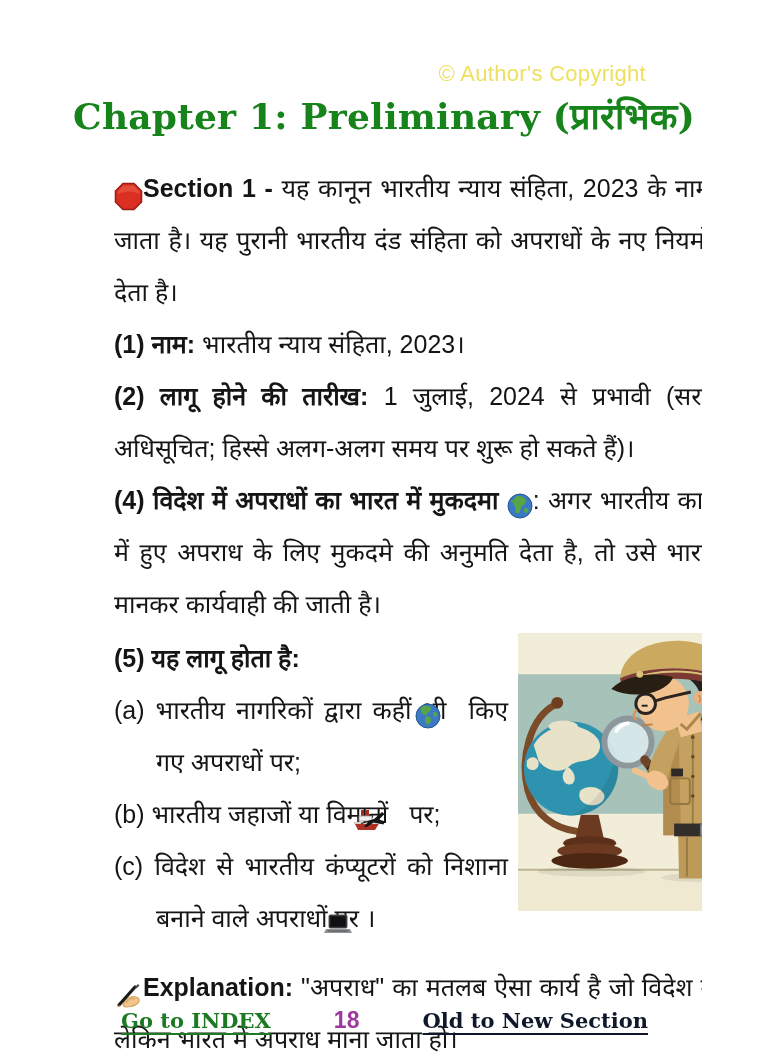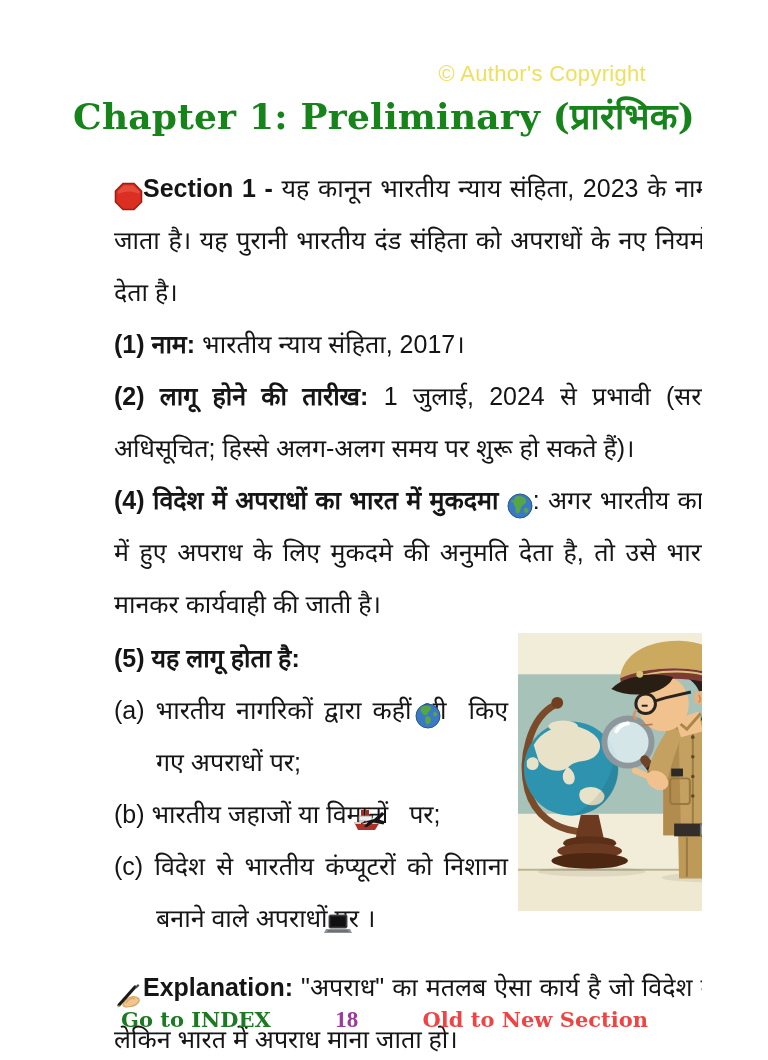--- a/index.html
+++ b/index.html
@@ -33,44 +33,44 @@
   .illustration {
     float:right; width:272px; height:284px; margin:0 0 10px 10px;
   }
   .illustration svg { display:block; width:100%; height:100%; }
   .footer {
     position:absolute; left:55px; right:54px; top:991px;
     display:flex; justify-content:space-between; align-items:baseline;
     font-family:"DejaVu Serif","Liberation Serif",serif; font-weight:700; font-size:21px;
   }
   .flink {
-    text-underline-offset:5px;
+    text-decoration:underline; text-underline-offset:5px;
     text-decoration-thickness:2px; cursor:pointer;
   }
   .f-index { color:#1c7a22; }
-  .f-page  { color:#9d3a9d; font-size:23px; font-family:Liberation Serif, serif; }
-  .f-old   { color:#ef4444; }
+  .f-page  { color:#9d3a9d; font-size:23px; font-family:Liberation Sans, sans-serif; }
+  .f-old   { color:#0f172a; }
 </style>
 </head>
 <body>
 
 <div class="page">
 
   <div class="copyright">© Author's Copyright</div>
 
   <h1 class="title">Chapter 1: Preliminary (प्रारंभिक)</h1>
 
   <div class="content">
 
     <p class="para"><span class="ico ico-big"><svg width="29" height="29" viewBox="0 0 29 29">
             <polygon points="9,1.5 20,1.5 27.5,9 27.5,20 20,27.5 9,27.5 1.5,20 1.5,9" fill="#da2f21" stroke="#9c1f14" stroke-width="1.6"></polygon>
             <path d="M9.5,3.5 L19.5,3.5 L25.5,9.5 L25.5,12 C19,8.5 11,8.5 3.8,12 L3.8,9.2 Z" fill="#ea5a45" opacity="0.65"></path>
           </svg></span><span class="b">Section 1 -</span> <span>यह कानून भारतीय न्याय संहिता, 2023 के नाम से जाना जाता है। यह पुरानी भारतीय दंड संहिता को अपराधों के नए नियमों से बदल देता है।</span></p>
 
-    <p class="para"><span class="b">(1)</span> <span class="b">नाम:</span> <span>भारतीय न्याय संहिता, 2017।</span></p>
+    <p class="para"><span class="b">(1)</span> <span class="b">नाम:</span> <span>भारतीय न्याय संहिता, 2023।</span></p>
 
     <p class="para"><span class="b">(2)</span> <span class="b">लागू होने की तारीख:</span> <span>1 जुलाई, 2024 से प्रभावी (सरकार द्वारा अधिसूचित; हिस्से अलग-अलग समय पर शुरू हो सकते हैं)।</span></p>
 
 
     <p class="para"><span class="b">(4)</span> <span class="b">विदेश में अपराधों का भारत में मुकदमा</span> <span class="ico"><svg width="26" height="26" viewBox="0 0 26 26">
             <circle cx="13" cy="13" r="12" fill="#3b79c4" stroke="#27578f" stroke-width="1"></circle>
             <path d="M10,3 C14,2.5 18,4 19,7 C20,10 17,11 15,13 C13,15 14,18 12,20 C10,21.5 8,19 8.5,16 C9,13.5 7,13 6.5,10.5 C6,7.5 7.5,4 10,3 Z" fill="#57a646"></path>
             <path d="M18,15 C20,14.5 22,16 21.5,18 C21,20 18.5,20.5 17.5,19 C16.8,17.6 17,15.5 18,15 Z" fill="#57a646"></path>
             <path d="M4,8 C5,6.5 6.5,6.8 6.5,8.2 C6.5,9.6 4.6,10.2 4,8 Z" fill="#57a646"></path>
           </svg></span><span>: अगर भारतीय कानून विदेश में हुए अपराध के लिए मुकदमे की अनुमति देता है, तो उसे भारत में हुआ मानकर कार्यवाही की जाती है।</span></p>

